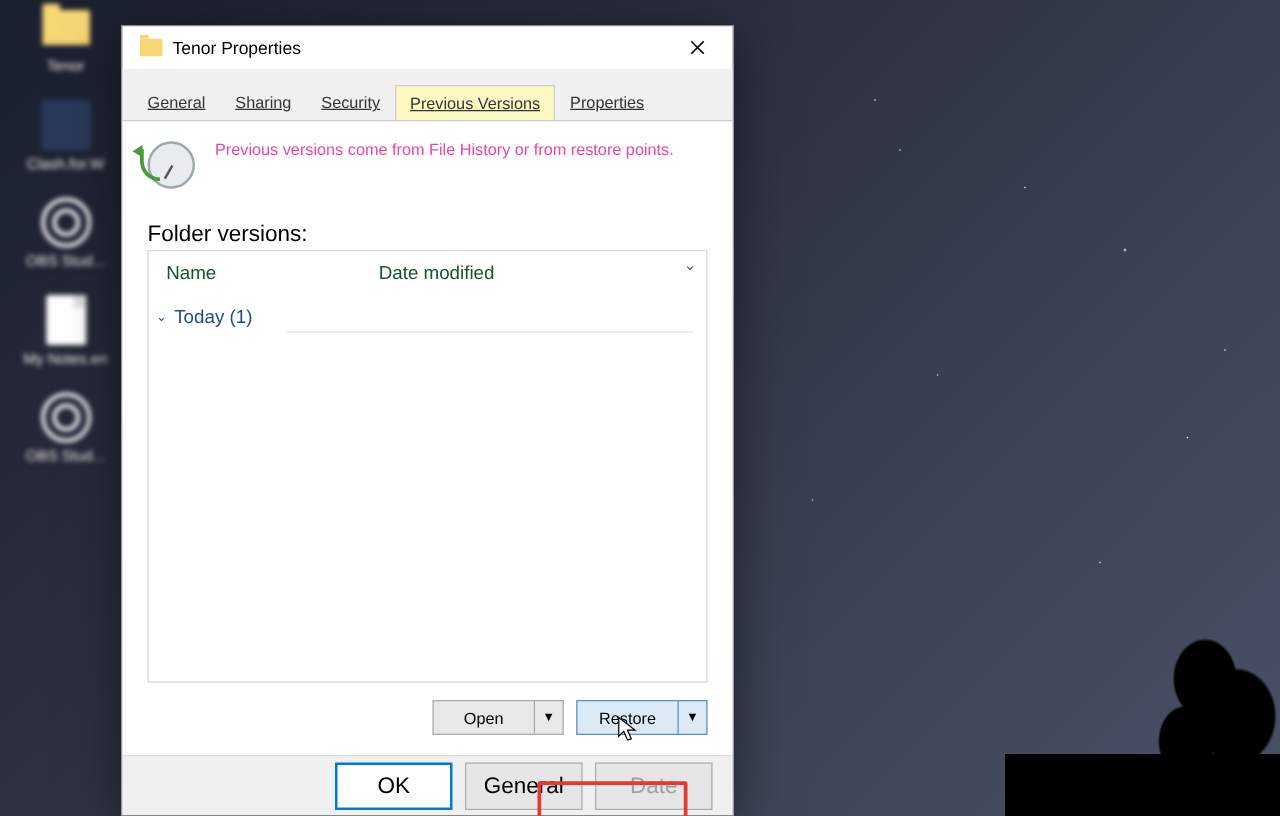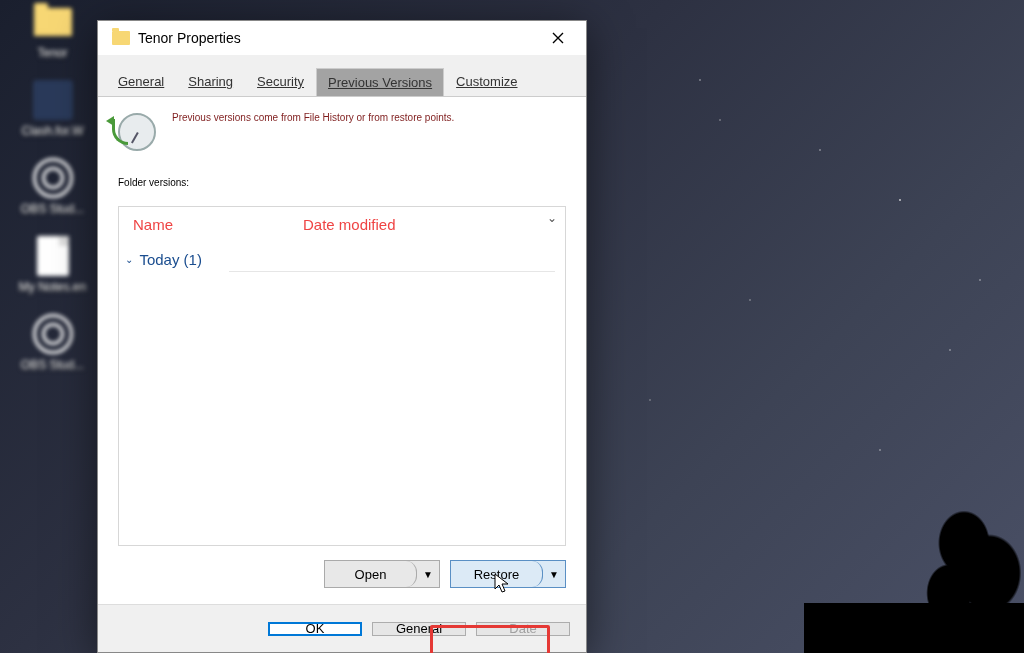--- a/index.html
+++ b/index.html
@@ -54,21 +54,21 @@
     }
     .titlebar { height:34px; display:flex; align-items:center; padding:0 6px;border-radius:10px; }
     .titlebar .folder-mini { width:18px; height:14px; background:#f7d774; border-radius:1px; margin:0 8px; position:relative; }
     .titlebar .folder-mini::before { content:''; position:absolute; top:-3px; left:0; width:7px; height:3px; background:#f7d774; border-radius:1px 1px 0 0; }
     .titlebar .title { font-size:14px; color:#000; flex:1; }
     .titlebar .close { width:45px; height:30px; display:flex; align-items:center; justify-content:center; cursor:pointer; }
     .titlebar .close svg { width:12px; height:12px; }
 
     .tab-strip { display:flex; padding:12px 8px 0 8px; background:#f0f0f0; border-bottom:0; gap:0; }
     .tab { padding:6px 11px; font-size:13px; color:#333; border:1px solid transparent; cursor:pointer;text-decoration:underline; }
-    .tab.active { background:#a3a3a3; border:1px solid #ccc; border-bottom-color:#fff; position:relative; top:1px; }
+    .tab.active { background:#fef9c3; border:1px solid #ccc; border-bottom-color:#fff; position:relative; top:1px; }
 
     .tab-body { flex:1; background:#fff; border-top:1px solid #ccc; padding:14px 20px 16px 20px; display:flex; flex-direction:column; }
 
     .hint-row { display:flex; gap:16px; align-items:flex-start; margin-bottom:26px; }
     .hint-row .clock-icon { width:38px; height:38px; position:relative; flex-shrink:0; margin-top:2px; }
     .hint-row .clock-icon::before {
       content:''; position:absolute; inset:0; border:2px solid #9aa; border-radius:50%;
       background: conic-gradient(#e8ecee 0% 100%);
     }
     .hint-row .clock-icon .arrow {
@@ -76,49 +76,49 @@
       border-left:3px solid #4a9a3a; border-bottom:3px solid #4a9a3a;
       border-radius:0 0 0 18px;
     }
     .hint-row .clock-icon .arrow::after {
       content:''; position:absolute; left:-9px; top:-3px; width:0; height:0;
       border-right:8px solid #4a9a3a; border-top:5px solid transparent; border-bottom:5px solid transparent;
     }
     .hint-row .clock-icon .hands {
       position:absolute; left:50%; top:50%; width:2px; height:12px; background:#556; transform-origin:top left;
     }
-    .hint-text { font-size:10px; color:#7f1d1d; line-height:1.45; }
-
-    .section-label { font-size:10px; color:#000; margin-bottom:18px; }
+    .hint-text { font-size:13px; color:#ec4899; line-height:1.45; }
+
+    .section-label { font-size:18px; color:#000; margin-bottom:2px; }
 
     .list-frame { border:1px solid #d7d7d7; flex:1; min-height:280px; position:relative; background:#fff; overflow:hidden; }
     .list-header { display:flex; height:34px; align-items:center; border-bottom:0; }
-    .list-header .col { font-size:15px; color:#ef4444; padding:0 14px; }
+    .list-header .col { font-size:15px; color:#14532d; padding:0 14px; }
     .col-name { width:170px; }
     .col-date { flex:1; }
     .list-header .chev { position:absolute; right:8px; top:4px; font-size:12px; color:#555; }
 
     .group-row { display:flex; align-items:center; gap:6px; padding:10px 6px 8px 6px; font-size:15px; color:#1a4d8f; }
     .group-row .caret { font-size:10px; color:#1a4d8f; }
     .group-rule { height:1px; background:#e6e6e6; margin-left:110px; margin-right:10px; margin-top:-5px; }
 
     .item-row { display:flex; align-items:center; height:34px; background:#c7e2f8; margin:8px 6px 0 18px; font-size:14px; color:#333; }
     .item-row .folder-mini2 { width:18px; height:14px; background:#f7d774; border-radius:1px; margin:0 10px 0 8px; position:relative; }
     .item-row .folder-mini2::before { content:''; position:absolute; top:-3px; left:0; width:7px; height:3px; background:#f7d774; border-radius:1px 1px 0 0; }
     .item-row .n { width:128px; }
     .item-row .d { color:#5a5a5a; }
 
     .action-row { display:flex; justify-content:flex-end; gap:10px; margin-top:14px; }
     .split-btn { display:flex; border:1px solid #aaa; background:#e8e8e8; height:28px; }
-    .split-btn .lbl { width:92px; display:flex; align-items:center; justify-content:center; font-size:13px; color:#000; border-right:1px solid #aaa;border-radius:11px; }
+    .split-btn .lbl { width:81px; display:flex; align-items:center; justify-content:center; font-size:13px; color:#000; border-right:1px solid #aaa; }
     .split-btn .dd { width:22px; display:flex; align-items:center; justify-content:center; font-size:10px; }
     .highlight-box { position:absolute; border:3px solid #e53935; border-radius:2px; pointer-events:none; }
 
     .dialog-footer { height:48px; background:#f0f0f0; border-top:1px solid #ddd; display:flex; align-items:center; justify-content:flex-end; gap:10px; padding:0 16px; }
-    .dlg-btn { width:94px; height:14px; font-size:13px; border:1px solid #adadad; background:#e6e6e6; color:#000; display:flex; align-items:center; justify-content:center; cursor:pointer; }
+    .dlg-btn { width:94px; height:38px; font-size:18px; border:1px solid #adadad; background:#e6e6e6; color:#000; display:flex; align-items:center; justify-content:center; cursor:pointer; }
     .dlg-btn.primary { background:#fff; border:2px solid #0078d7; }
     .dlg-btn.disabled { color:#a0a0a0; cursor:default; }
 
     .cursor { position:absolute; left:494px; top:573px; pointer-events:none; }
     .cursor svg { width:18px; height:22px; }
   </style>
 </head>
 <body>
 
 <div class="desktop-icons">
@@ -163,21 +163,21 @@
           <path d="M1 1 L11 11 M11 1 L1 11" stroke="#000" stroke-width="1.4"></path>
         </svg>
     </div>
   </div>
 
   <div class="tab-strip">
     <div class="tab">General</div>
     <div class="tab">Sharing</div>
     <div class="tab">Security</div>
     <div class="tab active">Previous Versions</div>
-    <div class="tab">Customize</div>
+    <div class="tab">Properties</div>
   </div>
 
   <div class="tab-body" style="position:relative;">
     <div class="hint-row">
       <div class="clock-icon">
         <div class="arrow"></div>
         <div class="hands" style="transform:rotate(30deg);"></div>
       </div>
       <div class="hint-text">Previous versions come from File History or from restore points.</div>
     </div>

